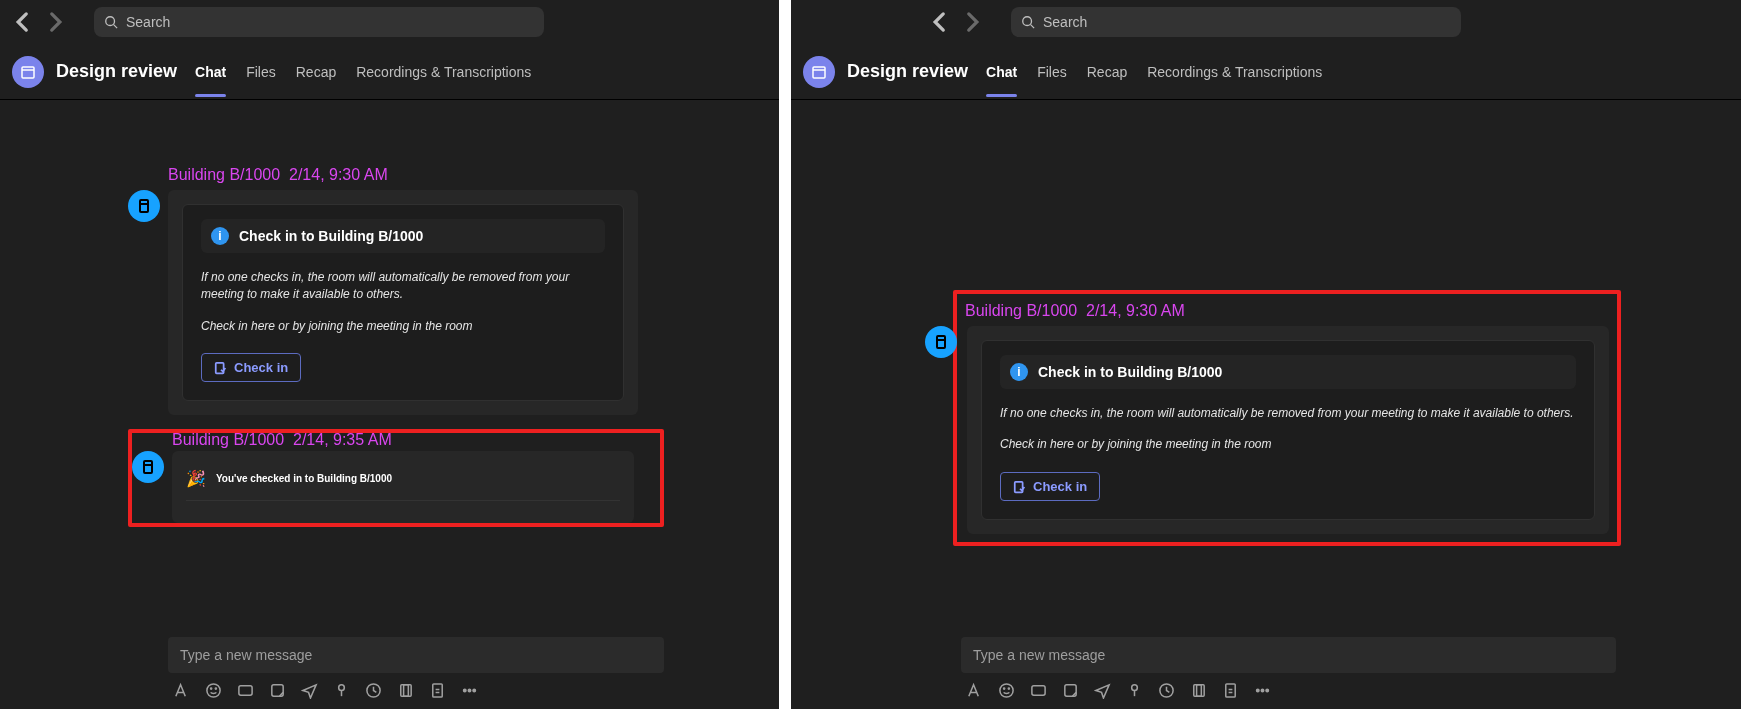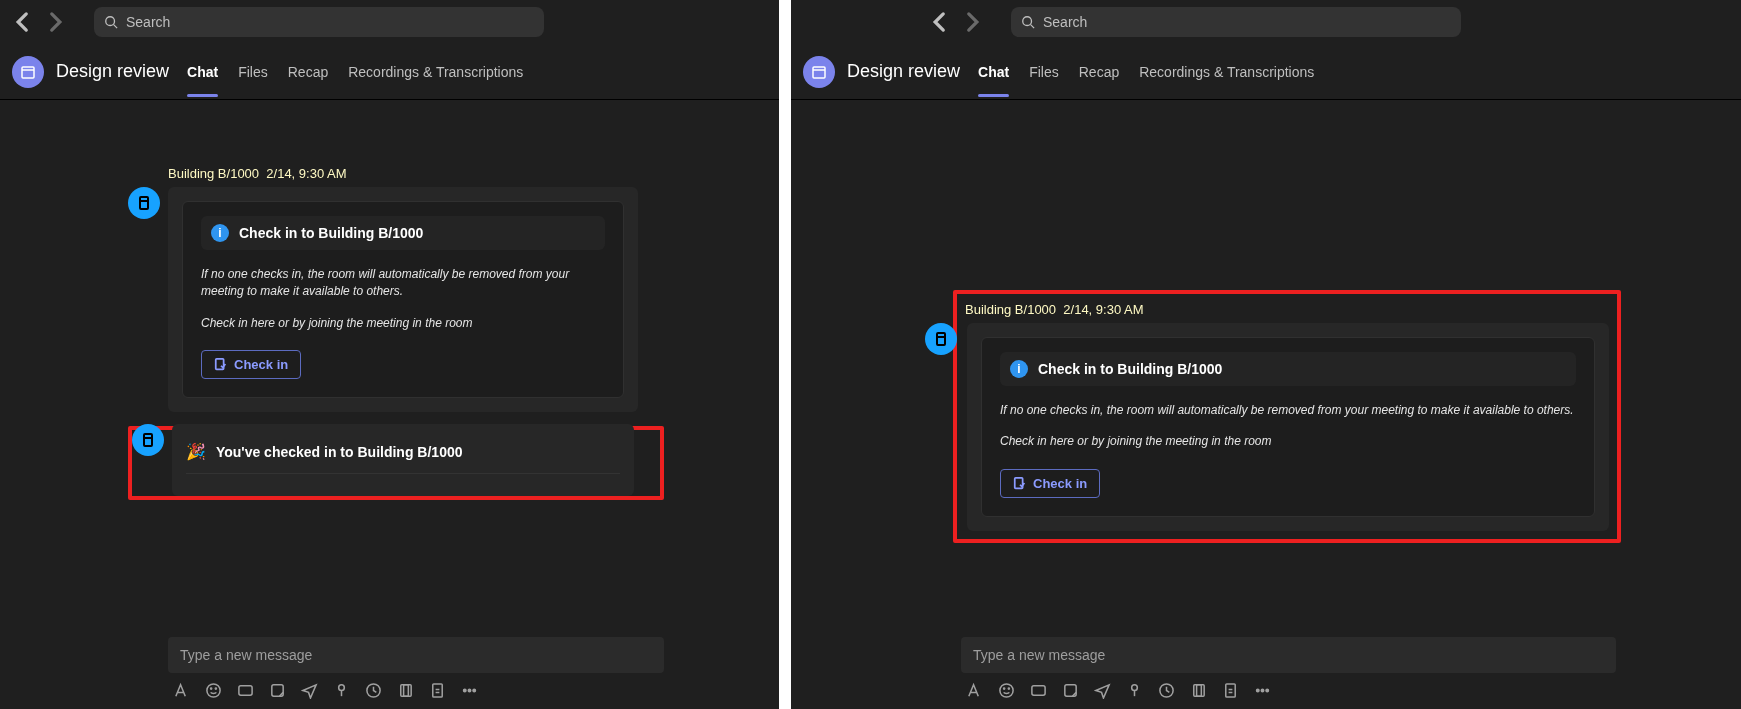--- a/index.html
+++ b/index.html
@@ -12,43 +12,43 @@
     
     .topbar { height:44px; display:flex; align-items:center; gap:6px; padding:0 10px; background:#1f1f1f; }
     .nav-btn { width:26px; height:26px; display:flex; align-items:center; justify-content:center; color:#bfbfbf; font-size:14px; }
     .search { margin-left:20px; width:450px; height:30px; background:#333333; border-radius:8px; display:flex; align-items:center; padding:0 10px; color:#bfbfbf; font-size:14px; }
     .search svg { width:14px; height:14px; margin-right:8px; flex-shrink:0; }
 
     
     .header { height:56px; display:flex; align-items:center; padding:0 12px; border-bottom:1px solid #000; }
     .meeting-avatar { width:32px; height:32px; border-radius:50%; background:#7b83eb; display:flex; align-items:center; justify-content:center; margin-right:12px; }
     .meeting-avatar svg { width:16px; height:16px; fill:#fff; }
-    .meeting-title { font-size:18px; font-weight:400; color:#fff; margin-right:18px; }
+    .meeting-title { font-size:18px; font-weight:700; color:#fff; margin-right:18px; }
     .tabs { display:flex; gap:20px; }
     .tab { font-size:14px; color:#bfbfbf; padding:16px 0; position:relative; }
     .tab.active { color:#fff; font-weight:600; }
     .tab.active:after { content:""; position:absolute; left:0; right:0; bottom:-1px; height:3px; background:#7b83eb; border-radius:2px; }
-    .meta { font-size:13px; color:#fef9c3; margin:0 0 6px 40px; }
+    .meta { font-size:16px; color:#d946ef; margin:0 0 6px 40px; }
     .row { display:flex; align-items:flex-start; }
     .sender-avatar { width:32px; height:32px; border-radius:50%; background:#17a2ff; display:flex; align-items:center; justify-content:center; flex-shrink:0; margin-right:8px; color:#000; }
     .sender-avatar svg { width:16px; height:16px; stroke:#000; fill:none; stroke-width:2; }
     .card { background:#272727; border-radius:6px; padding:14px; flex:1; max-width:470px; }
     .card-inner { background:#1d1d1d; border:1px solid #303030; border-radius:6px; padding:14px 18px 18px; }
     .card-title-row { display:flex; align-items:center; gap:10px; background:#242424; border-radius:6px; padding:8px 10px; margin-bottom:16px; }
     .info-icon { width:18px; height:18px; border-radius:50%; background:#2f95f0; display:flex; align-items:center; justify-content:center; font-size:12px; font-weight:700; color:#fff; flex-shrink:0; }
     .card-title { font-size:14px; font-weight:700; color:#fff; }
     .card-body { font-size:12px; color:#e5e5e5; line-height:1.45;font-style:italic; }
     .card-body p { margin-bottom:14px; }
-    .checkin-btn { margin-top:4px; display:inline-flex; align-items:flex-start; gap:6px; border:1px solid #5c6bc0; color:#8b9bff; background:transparent; border-radius:4px; padding:6px 12px; font-size:13px; font-weight:600; }
+    .checkin-btn { margin-top:4px; display:inline-flex; align-items:flex-end; gap:6px; border:1px solid #5c6bc0; color:#8b9bff; background:transparent; border-radius:4px; padding:6px 12px; font-size:13px; font-weight:600; }
     .checkin-btn svg { width:14px; height:14px; fill:none; stroke:#8b9bff; stroke-width:2; }
 
     
     .success-row { display:flex; align-items:center; gap:10px; padding:4px 0 12px; border-bottom:1px solid #333; }
     .party { font-size:16px; }
-    .success-text { font-size:14px; font-weight:600; color:#fff; }
+    .success-text { font-size:10px; font-weight:600; color:#fff; }
 
     
     .hl { border:4px solid #ed2020; border-radius:2px; }
 
     
     .compose-wrap { position:absolute; bottom:8px; left:168px; right:115px; }
     .compose { background:#2b2b2b; border-radius:4px; padding:10px 12px; font-size:14px; color:#9e9e9e; margin-bottom:6px; }
     .toolbar { display:flex; align-items:center; gap:14px; padding:2px 4px; }
     .tool { width:18px; height:18px; display:flex; align-items:center; justify-content:center; color:#a0a0a0; }
     .tool svg { width:17px; height:17px; stroke:#a0a0a0; fill:none; stroke-width:1.6; }
@@ -124,20 +124,23 @@
               </svg>
             <span>Check in</span>
           </button>
         </div>
       </div>
     </div>
 
     <div style="height:14px"></div>
 
     <div class="hl" style="padding:0;">
+      <div class="meta" style="margin:2px 0 4px 40px; position:relative; top:-4px;">
+        <span>Building B/1000</span>&nbsp;&nbsp;<span>2/14, 9:35 AM</span>
+      </div>
       <div class="row" style="margin-top:-6px;">
         <div class="sender-avatar" style="margin-left:-36px; position:relative; left:36px; z-index:2;">
             <svg viewBox="0 0 16 16">
               <rect x="4" y="2" width="8" height="12" rx="1"></rect>
               <line x1="4" y1="6" x2="12" y2="6"></line>
             </svg>
           </div>
         <div style="width:36px"></div>
         <div class="card" style="max-width:462px;">
           <div class="success-row">

